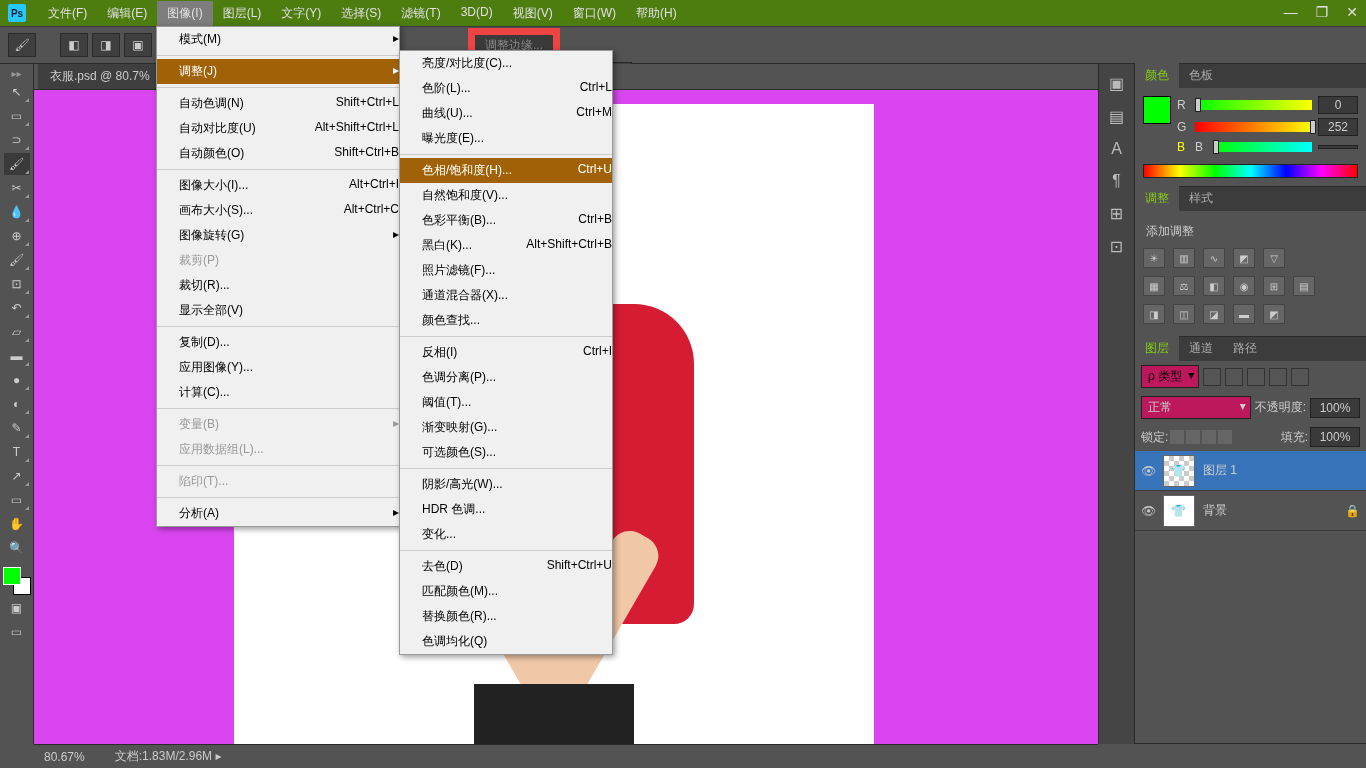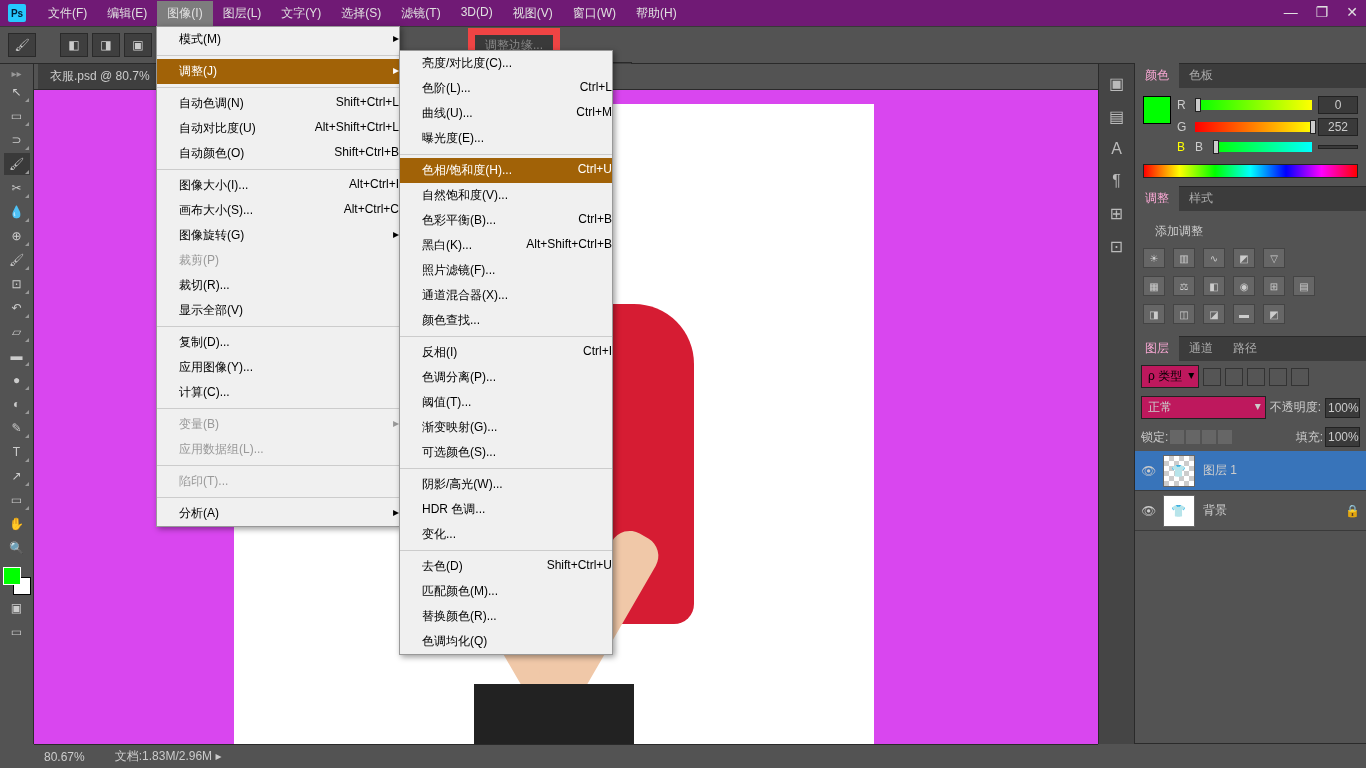--- a/index.html
+++ b/index.html
@@ -1,17 +1,17 @@
 <!DOCTYPE html>
 <html><head>
 <meta charset="utf-8">
 <style>
 *{margin:0;padding:0;box-sizing:border-box;font-family:"Microsoft YaHei",sans-serif;font-size:12px;user-select:none}
 body{background:#535353;width:1366px;height:768px;overflow:hidden;position:relative}
-.menubar{background:#701a75;height:26px;display:flex;align-items:center;padding-left:8px;color:#e0e0e0}
+.menubar{background:#4d7c0f;height:26px;display:flex;align-items:center;padding-left:8px;color:#e0e0e0}
 .ps-logo{width:18px;height:18px;background:#26c9ff;border-radius:2px;display:flex;align-items:center;justify-content:center;color:#001e36;font-weight:bold;font-size:10px;margin-right:12px}
 .menu-item{padding:4px 10px;cursor:pointer}
 .menu-item.active{background:#7d7d7d}
 .window-controls{position:absolute;right:8px;top:4px;display:flex;gap:18px;color:#e0e0e0}
 .window-controls span{cursor:pointer;font-size:14px}
 .options-bar{background:#535353;height:38px;border-top:1px solid #383838;border-bottom:1px solid #2a2a2a;display:flex;align-items:center;padding:0 8px;color:#ccc}
 .opt-btn{width:28px;height:24px;background:#3f3f3f;border:1px solid #2a2a2a;margin-right:4px;display:flex;align-items:center;justify-content:center}
 .workspace-sel{position:absolute;right:8px;top:30px;background:#3f3f3f;border:1px solid #2a2a2a;padding:4px 22px 4px 8px;color:#ccc;position:relative}
 .workspace-sel::after{content:"▾";position:absolute;right:6px}
 .main-area{display:flex;height:calc(768px - 64px - 24px)}
@@ -33,39 +33,39 @@
 .arm1{position:absolute;width:50px;height:180px;background:#f0c8a8;border-radius:20px;transform:rotate(-30deg);left:30px}
 .arm2{position:absolute;width:50px;height:180px;background:#f0c8a8;border-radius:20px;transform:rotate(30deg);right:30px}
 .pants{position:absolute;bottom:0;left:100px;width:160px;height:60px;background:#222}
 .right-panels{width:268px;background:#535353;border-left:1px solid #2a2a2a;display:flex}
 .vert-dock{width:36px;background:#454545;border-right:1px solid #2a2a2a;display:flex;flex-direction:column;align-items:center;padding-top:10px;gap:14px}
 .vert-dock span{color:#bbb;font-size:16px;cursor:pointer}
 .panel-stack{flex:1;display:flex;flex-direction:column}
 .panel{background:#535353;border-bottom:1px solid #2a2a2a}
 .panel-tabs{display:flex;background:#3c3c3c;height:24px;align-items:flex-end}
 .panel-tab{padding:4px 10px;color:#aaa;cursor:pointer}
-.panel-tab.active{background:#535353;color:#f9a8d4}
+.panel-tab.active{background:#535353;color:#84cc16}
 .panel-body{padding:8px;color:#ccc}
 .color-slider{display:flex;align-items:center;gap:6px;margin-bottom:4px}
 .color-slider .lbl{width:12px;color:#ccc}
 .slider-track{flex:1;height:10px;position:relative}
 .slider-r{background:linear-gradient(to right,#0f0,#ff0)}
 .slider-g{background:linear-gradient(to right,#f00,#ff0)}
 .slider-b{background:linear-gradient(to right,#0f0,#0ff)}
 .slider-thumb{position:absolute;top:-2px;width:6px;height:14px;background:#ccc;border:1px solid #222}
 .color-val{width:40px;background:#3a3a3a;border:1px solid #222;text-align:center;color:#ccc;padding:1px}
 .color-swatch{width:28px;height:28px;background:#00ff00;border:1px solid #000;margin-right:6px}
 .spectrum{height:14px;background:linear-gradient(to right,#f00,#ff0,#0f0,#0ff,#00f,#f0f,#f00);margin-top:6px;border:1px solid #222}
 .adjust-icons{display:flex;flex-wrap:wrap;gap:8px;padding:4px 0}
 .adj-ic{width:22px;height:20px;background:#666;border:1px solid #444;display:flex;align-items:center;justify-content:center;color:#ccc;font-size:10px}
-.adj-label{color:#ccc;margin:4px 12px}
+.adj-label{color:#ccc;margin:4px 3px}
 .layers-opts{display:flex;align-items:center;gap:4px;padding:4px 6px;color:#ccc}
 .lay-sel{background:#be185d;border:1px solid #222;padding:2px 16px 2px 6px;position:relative}
 .lay-sel::after{content:"▾";position:absolute;right:4px}
-.lay-inp{background:#3a3a3a;border:1px solid #222;width:35px;text-align:center;padding:2px}
+.lay-inp{background:#3a3a3a;border:1px solid #222;width:50px;text-align:center;padding:2px}
 .layer-row{display:flex;align-items:center;height:40px;padding:0 6px;gap:8px;color:#ccc;border-bottom:1px solid #3a3a3a;cursor:pointer}
 .layer-row.active{background:#3874ba}
 .eye{width:14px;color:#ccc}
 .lay-thumb{width:32px;height:32px;background:#fff;border:1px solid #666;display:flex;align-items:center;justify-content:center;font-size:9px}
 .checker{background:repeating-conic-gradient(#ccc 0 25%,#fff 0 50%) 0 0/10px 10px}
 .dropdown{position:absolute;background:#f0f0f0;border:1px solid #999;box-shadow:2px 2px 6px rgba(0,0,0,0.4);z-index:100}
 .dropdown-item{display:flex;justify-content:space-between;padding:4px 0 4px 22px;color:#000;cursor:pointer;white-space:nowrap}
 .dropdown-item.highlighted{background:#a16207;color:#fff}
 .dropdown-item.disabled{color:#999}
 .dropdown-item.submenu::after{content:"▸";margin-left:20px}

